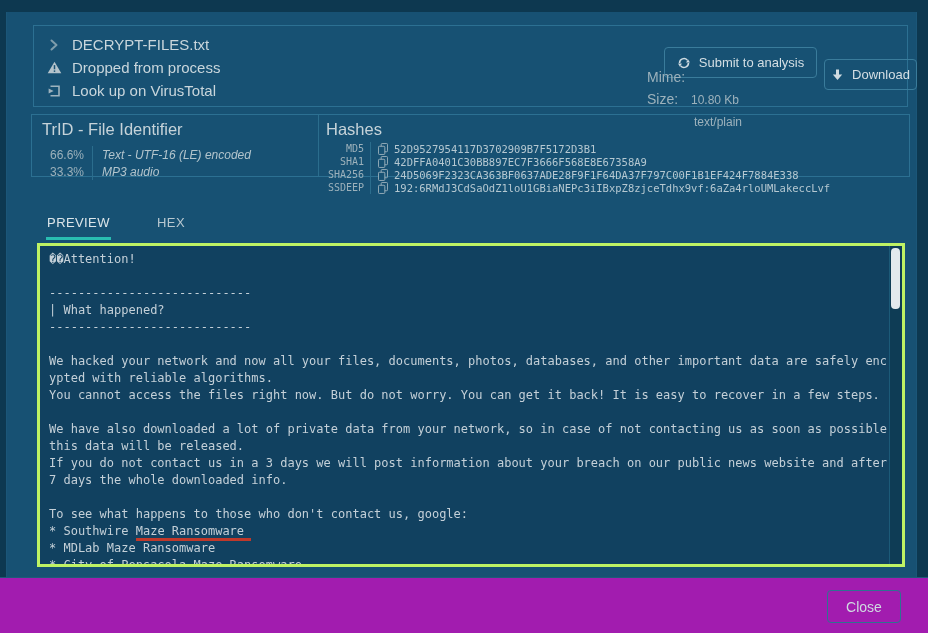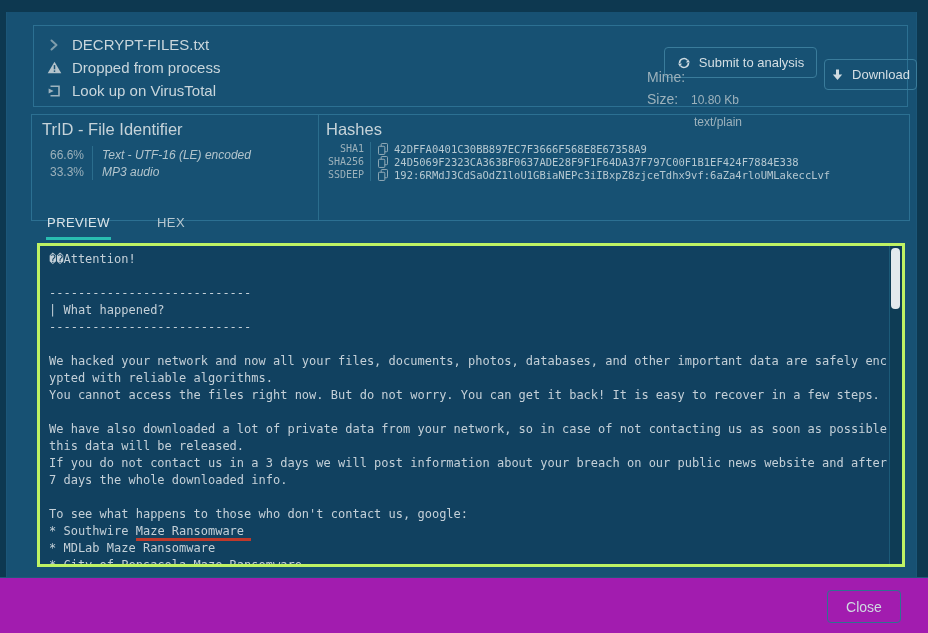--- a/index.html
+++ b/index.html
@@ -22,21 +22,21 @@
   .btn { position:absolute; top:21px; height:31px; border:1px solid #3a7c9b; border-radius:4px;
          background:transparent; color:#d5dfe4; font-size:13px; font-family:"Liberation Sans",sans-serif;
          display:flex; align-items:center; justify-content:center; gap:8px; cursor:pointer; }
   .btn-submit { left:630px; width:153px; }
   .btn-download { left:790px; width:93px;margin-top:12px; }
 
   .meta-label { position:absolute; color:#9db2bc; font-size:14px; }
   .meta-value { position:absolute; color:#9db2bc; font-size:12px; }
 
   
-  .info-panel { position:absolute; left:24px; top:102px; width:879px; height:107px;
+  .info-panel { position:absolute; left:24px; top:102px; width:879px; height:63px;
                 border:1px solid #2c7092; }
   .info-divider { position:absolute; left:286px; top:0; bottom:0; width:1px; background:#2b6d8d; }
 
   .panel-title { position:absolute; font-size:16.5px; color:#c6d3d9; }
   .trid-title { left:10px; top:5px; }
   .hashes-title { left:294px; top:5px; }
 
   .trid-rows { position:absolute; left:10px; top:31px; }
   .trid-row { display:flex; align-items:center; height:17px; font-size:12px; }
   .trid-pct { width:50px; text-align:right; color:#9cb1bb; padding-right:8px; }
@@ -156,20 +156,31 @@
         <div class="trid-row">
           <span class="trid-pct">33.3%</span>
           <span class="trid-sep"></span>
           <span class="trid-val">MP3 audio</span>
         </div>
       </div>
 
       <div class="panel-title hashes-title">Hashes</div>
       <div class="hash-rows">
         <div class="hash-row">
+          <span class="hash-label">MD5</span>
+          <span class="hash-sep"></span>
+          <span class="hash-copy">
+            <svg width="10" height="12" viewBox="0 0 11 13">
+                <rect x="3.5" y="0.5" width="7" height="9" rx="1" fill="none" stroke="#9eb3be"></rect>
+                <rect x="0.5" y="3.5" width="7" height="9" rx="1" fill="#175173" stroke="#9eb3be"></rect>
+              </svg>
+          </span>
+          <span class="hash-value">52D9527954117D3702909B7F5172D3B1</span>
+        </div>
+        <div class="hash-row">
           <span class="hash-label">SHA1</span>
           <span class="hash-sep"></span>
           <span class="hash-copy">
             <svg width="10" height="12" viewBox="0 0 11 13">
                 <rect x="3.5" y="0.5" width="7" height="9" rx="1" fill="none" stroke="#9eb3be"></rect>
                 <rect x="0.5" y="3.5" width="7" height="9" rx="1" fill="#175173" stroke="#9eb3be"></rect>
               </svg>
           </span>
           <span class="hash-value">42DFFA0401C30BB897EC7F3666F568E8E67358A9</span>
         </div>

